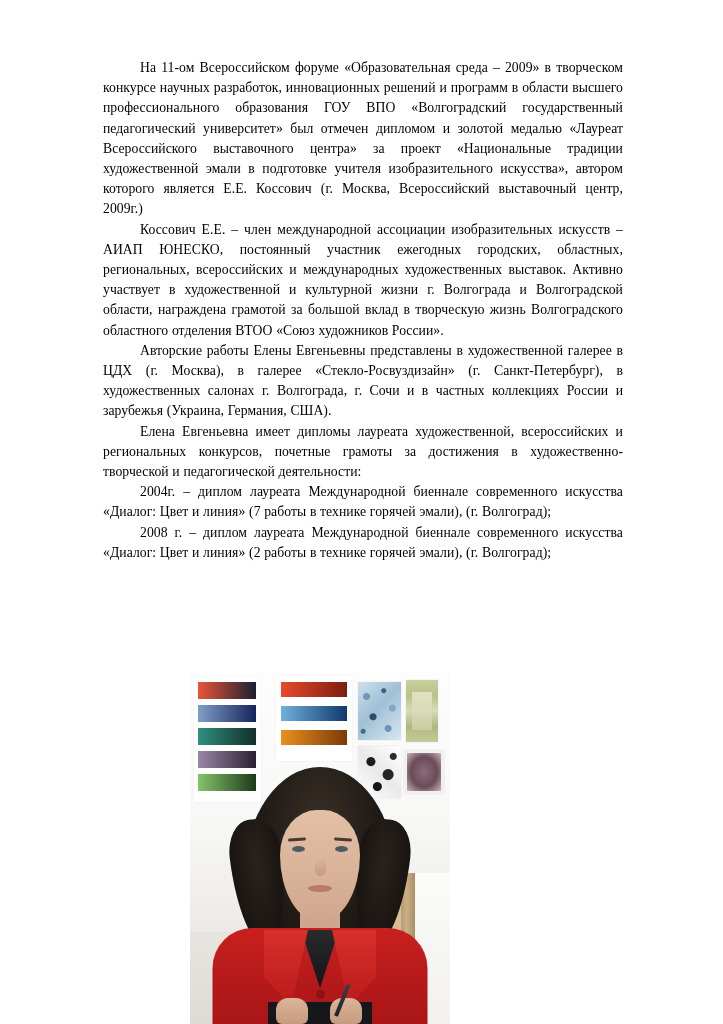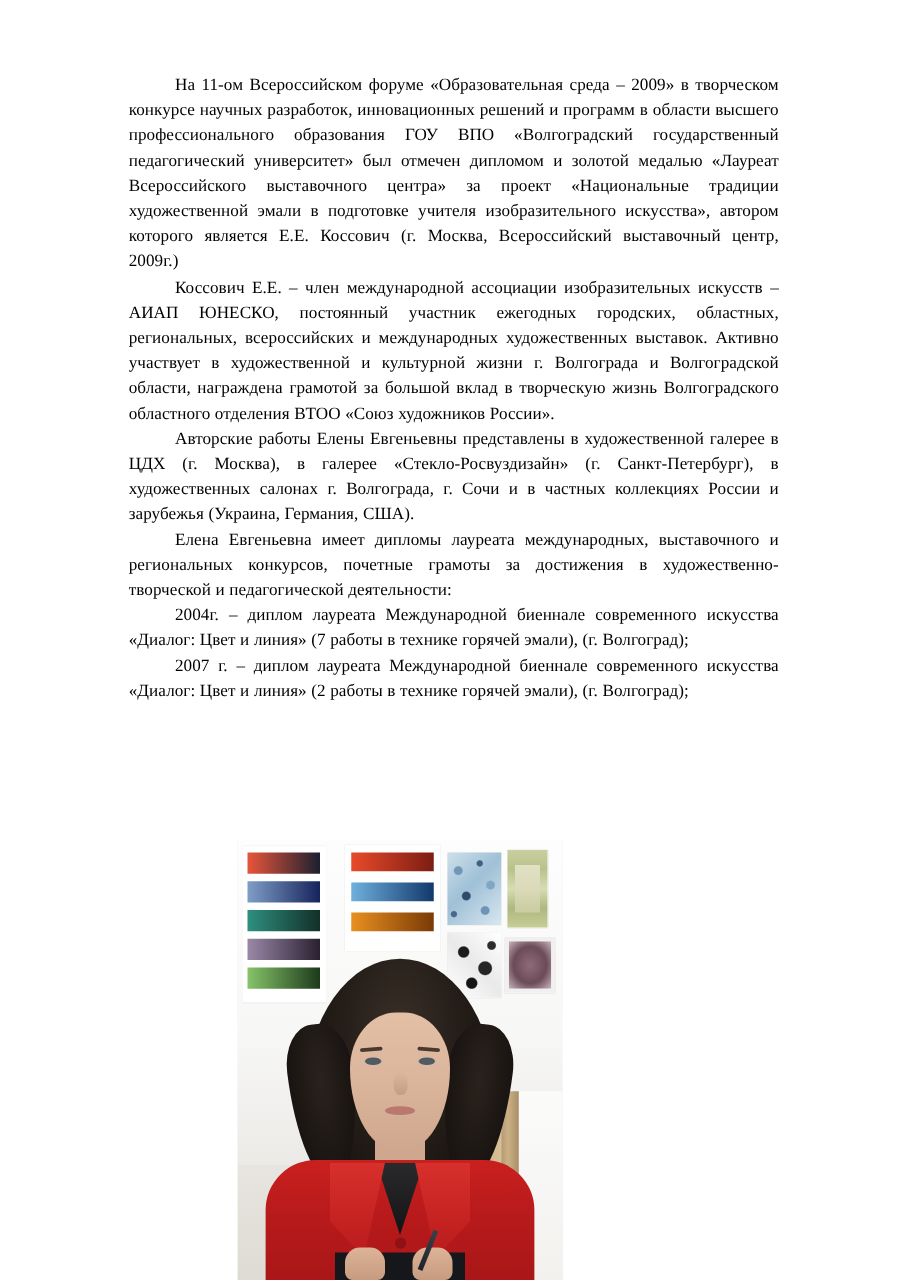--- a/index.html
+++ b/index.html
@@ -283,23 +283,23 @@
 </style>
 </head>
 <body>
 
 <div class="page">
 
   <div class="doc-body">
     <p class="para">На 11-ом Всероссийском форуме  «Образовательная среда – 2009»  в творческом конкурсе научных   разработок, инновационных решений и программ  в области высшего профессионального образования  ГОУ  ВПО «Волгоградский  государственный  педагогический  университет»  был отмечен  дипломом  и  золотой  медалью  «Лауреат     Всероссийского выставочного центра» за проект «Национальные традиции художественной эмали в подготовке учителя изобразительного искусства», автором которого является  Е.Е. Коссович  (г. Москва, Всероссийский выставочный центр, 2009г.)</p>
     <p class="para">Коссович Е.Е. –  член  международной  ассоциации  изобразительных искусств – АИАП ЮНЕСКО, постоянный участник ежегодных городских, областных,      региональных,      всероссийских      и      международных художественных  выставок.  Активно  участвует  в  художественной  и культурной жизни  г. Волгограда  и  Волгоградской области, награждена грамотой за большой вклад в творческую жизнь Волгоградского областного отделения ВТОО «Союз художников России».</p>
     <p class="para">Авторские работы Елены Евгеньевны  представлены в художественной галерее в ЦДХ (г. Москва),   в галерее «Стекло-Росвуздизайн» (г. Санкт-Петербург), в художественных салонах г. Волгограда, г. Сочи  и в частных коллекциях  России и зарубежья (Украина, Германия, США).</p>
-    <p class="para">Елена   Евгеньевна   имеет   дипломы   лауреата   международных, выставочного и региональных конкурсов, почетные грамоты за достижения в художественно-творческой и педагогической деятельности:</p>
+    <p class="para">Елена   Евгеньевна   имеет   дипломы   лауреата   художественной, всероссийских и региональных конкурсов, почетные грамоты за достижения в художественно-творческой и педагогической деятельности:</p>
     <p class="para">2004г.  –  диплом лауреата Международной биеннале современного искусства  «Диалог: Цвет и линия»  (7 работы в технике горячей эмали), (г. Волгоград);</p>
-    <p class="para">2007 г.    – диплом лауреата Международной биеннале современного искусства  «Диалог: Цвет и линия»  (2 работы в технике горячей эмали), (г. Волгоград);</p>
+    <p class="para">2008 г.    – диплом лауреата Международной биеннале современного искусства  «Диалог: Цвет и линия»  (2 работы в технике горячей эмали), (г. Волгоград);</p>
   </div>
 
   <div class="photo-wrap">
     <div class="photo">
       <div class="wall"></div>
       <div class="wall-lower"></div>
 
       <div class="door-right"></div>
       <div class="door-panel"></div>
       <div class="door-edge"></div>

